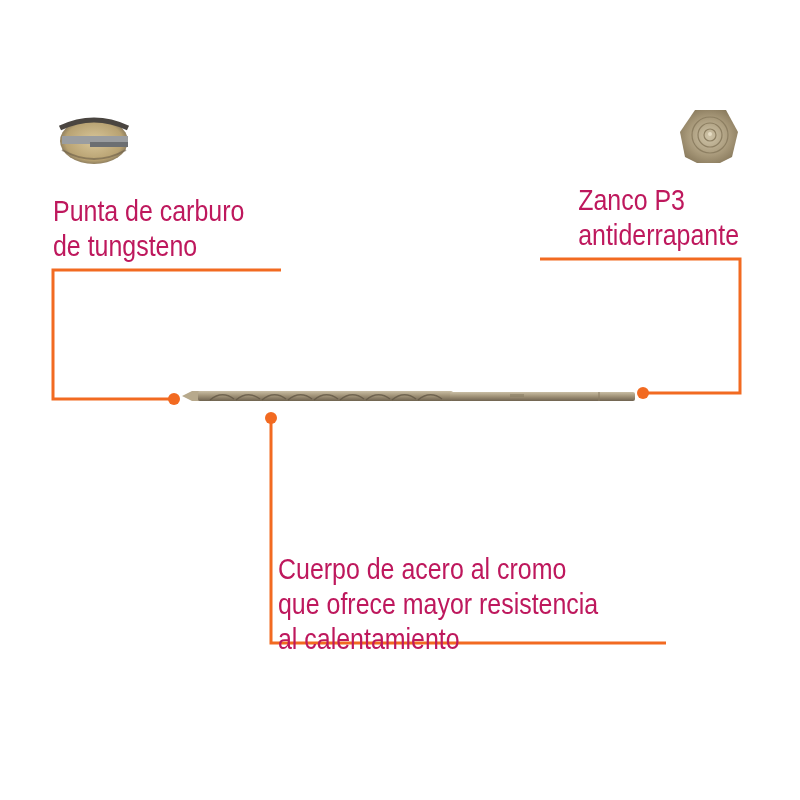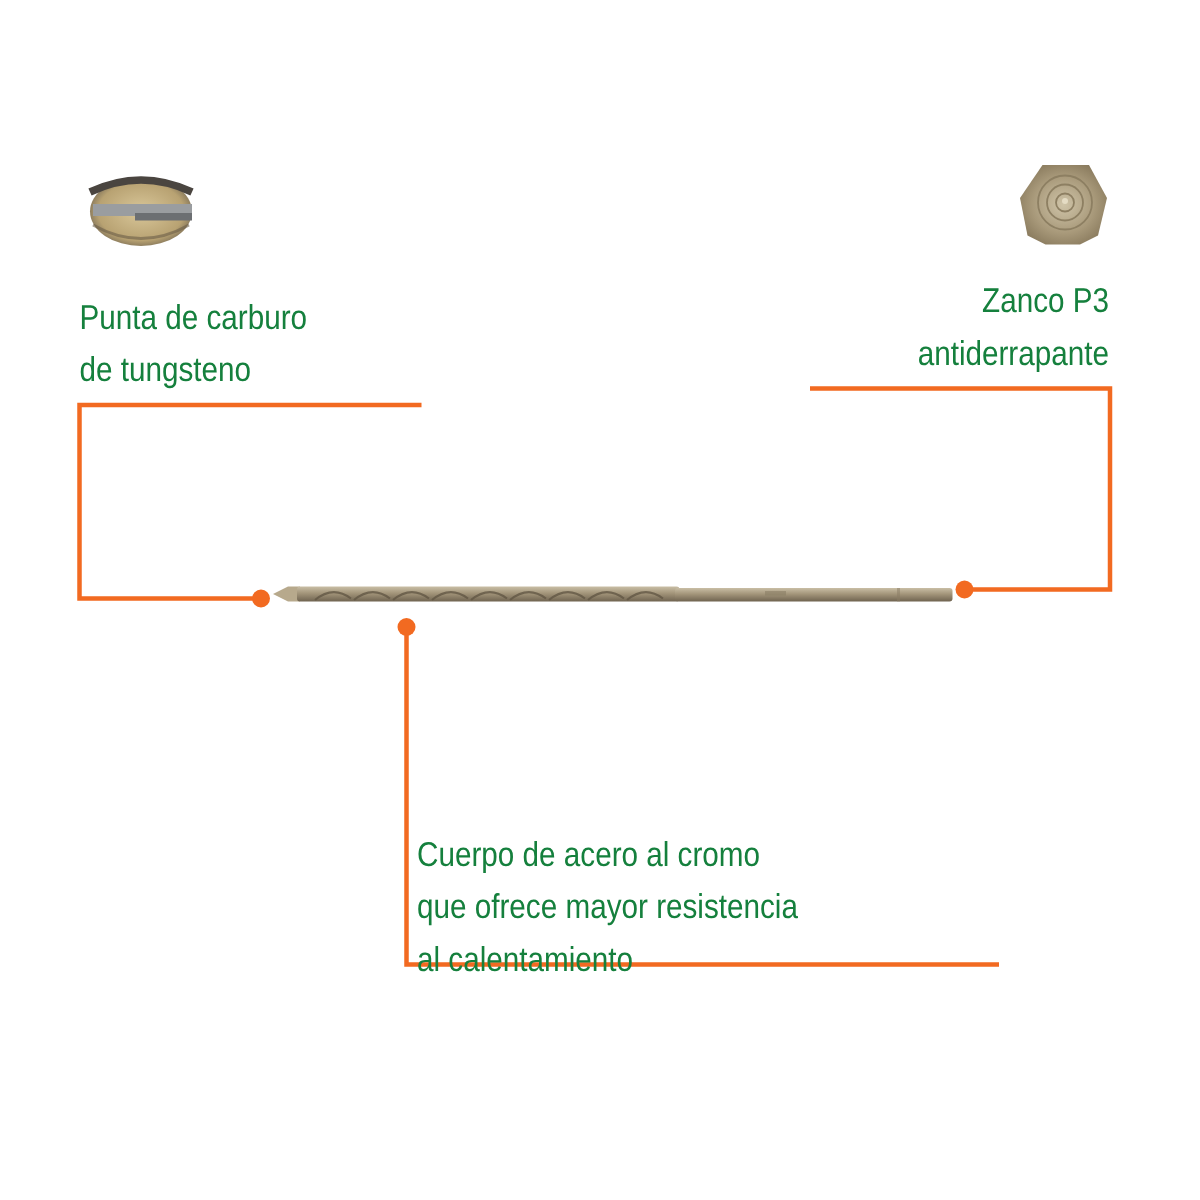--- a/index.html
+++ b/index.html
@@ -1,22 +1,22 @@
 <!DOCTYPE html>
 <html><head>
   <meta charset="utf-8">
   <style>
     html, body { margin: 0; padding: 0; background: #ffffff; }
     body { width: 800px; height: 800px; position: relative; overflow: hidden;
            font-family: "Liberation Sans", "DejaVu Sans", sans-serif; }
     .canvas { position: absolute; left: 0; top: 0; width: 800px; height: 800px; }
-    .label { position: absolute; color: #15803d; font-size: 23px; line-height: 35px;
+    .label { position: absolute; color: #be185d; font-size: 29px; line-height: 35px;
              letter-spacing: 0px; font-stretch: condensed; white-space: nowrap; }
     .label-left { left: 53px; top: 194px; }
-    .label-right { right: 61px; top: 183px; text-align: right; }
+    .label-right { right: 61px; top: 183px; text-align: left; }
     .label-body { left: 278px; top: 552px; }
     .label span { display: block; transform: scaleX(0.86); transform-origin: left center; }
     .label-right span { transform-origin: right center; }
     svg { position: absolute; left: 0; top: 0; }
   </style>
 </head>
 <body>
 
 <div class="canvas">
 

